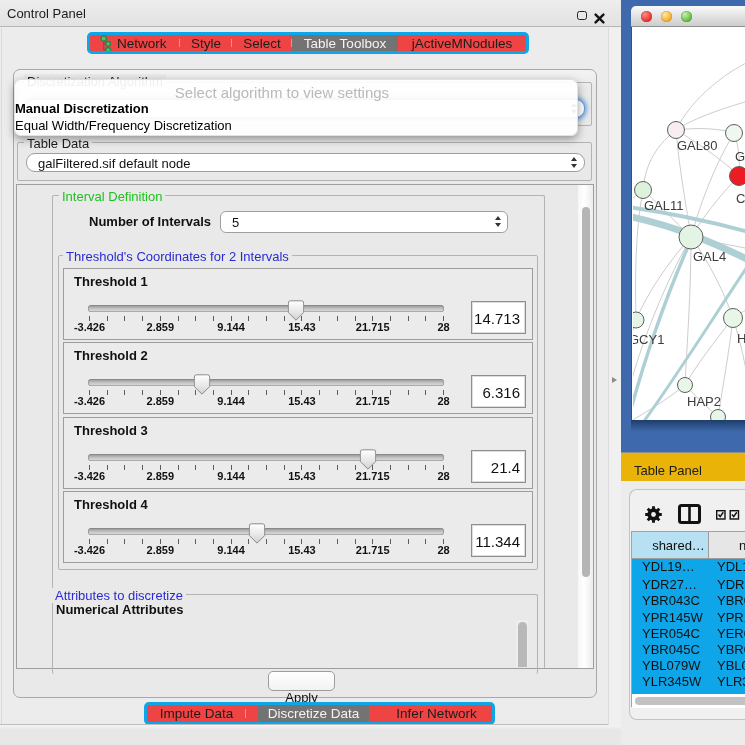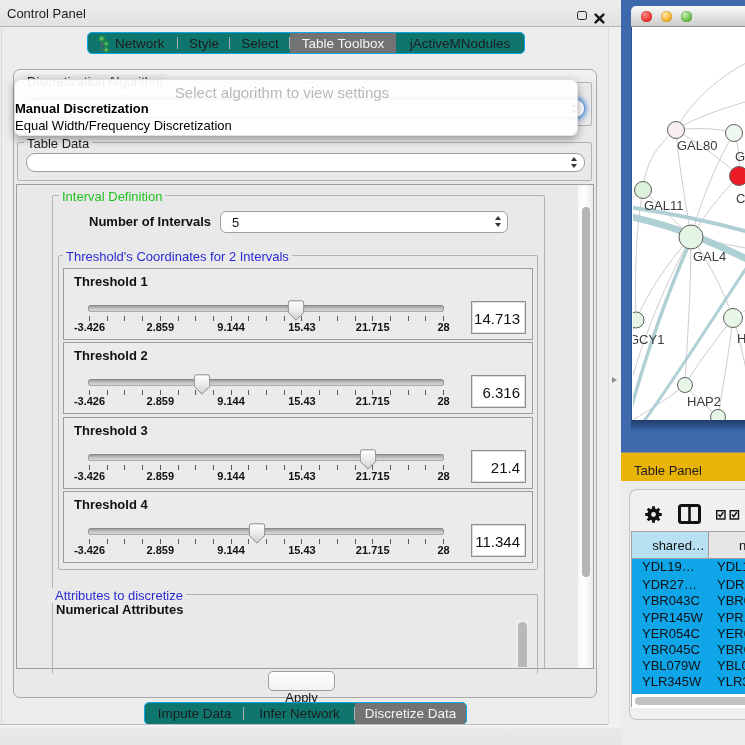--- a/index.html
+++ b/index.html
@@ -9,21 +9,21 @@
 #root { position:absolute; left:0; top:0; width:745px; height:745px; }
 
 
 #titlebar { left:0; top:0; width:621px; height:27px;
   background:linear-gradient(#ededed,#e2e2e2); border-bottom:1px solid #b8b8b8; }
 #titlebar .t { left:7px; top:6px; font-size:13px; color:#1c1c1c; position:absolute; }
 #flo { left:577px; top:11px; width:10px; height:9px; border:1.6px solid #222; border-radius:2.5px; }
 #clo { left:594px; top:10px; width:11px; height:11px; }
 
 
-.seg { position:absolute; display:flex; background:#0f766e; border:1px solid #0ea5e9; border-radius:5px; overflow:hidden; }
+.seg { position:absolute; display:flex; background:#ef4444; border:3px solid #0ea5e9; border-radius:5px; overflow:hidden; }
 .seg .s { font-size:13.5px; color:#1c1c1c; display:flex; align-items:center; justify-content:center; position:relative; }
 .seg .s::after { content:""; position:absolute; right:0; top:4px; bottom:4px; width:1px; background:#adadad; }
 .seg .s:last-child::after, .seg .sel::after { display:none; }
 .seg .sel { background:#737373; color:#f4f4f4; }
 
 
 #content { left:13px; top:69px; width:584px; height:629px;
   border:1px solid #a8a8a8; border-radius:7px;
   background:linear-gradient(#f3f3f3, #e9e9e9 18px, #e9e9e9); }
 
@@ -118,20 +118,21 @@
     <div class="arr" style="right:6px; top:3px;">
         <div class="up"></div>
         <div class="dn"></div>
       </div>
   </div>
 
   <div class="group" style="left:17px; top:142px; width:575px; height:39px;">
     <div class="gtitle" style="left:6px;">Table Data</div>
   </div>
   <div class="combo" style="left:26px; top:153px; width:559px; height:19px;">
+    <span class="tx">galFiltered.sif default node</span>
     <div class="arr" style="right:6px; top:3px;">
         <div class="up"></div>
         <div class="dn"></div>
       </div>
   </div>
 
   <div class="abs" style="left:16px; top:184px; width:578px; height:485px; border:1px solid #9e9e9e; background:#e9e9e9; "></div>
 
   <div class="abs" style="left:578px; top:185px; width:15px; height:483px; background:linear-gradient(to right,#f6f6f6,#ffffff 40%,#ececec);"></div>
   <div class="abs" style="left:582px; top:207px; width:8px; height:370px; background:#b5b5b5; border-radius:4px;"></div>
@@ -252,24 +253,24 @@
 
   <div class="group" style="left:52px; top:594px; width:486px; height:80px; border-bottom:none;">
     <div class="gtitle" style="left:-1px; color:#2a2ad4;">Attributes to discretize</div>
   </div>
   <div class="abs" style="left:56px; top:602px; font-size:13px; font-weight:bold; color:#111;">Numerical Attributes</div>
   <div class="abs" style="left:516px; top:620px; width:12px; height:47px; background:#ededed;"></div>
   <div class="abs" style="left:518px; top:622px; width:9px; height:45px; background:#b8b8b8; border-radius:4.5px 4.5px 0 0;"></div>
 
   <div class="btn" style="left:268px; top:671px; width:67px; height:20px; padding-top:18px;">Apply</div>
 
-  <div class="seg" style="left:144px; top:702px; height:23px;">
+  <div class="seg" style="left:144px; top:702px; height:23px;gap:12px;">
     <div class="s" style="width:99px;">Impute Data</div>
+    <div class="s sel" style="width:111px;">Discretize Data</div>
     <div class="s" style="width:111px;">Infer Network</div>
-    <div class="s sel" style="width:111px;">Discretize Data</div>
   </div>
 
   <div class="abs" style="left:0; top:724px; width:621px; height:21px; border-top:1px solid #bdbdbd; background:linear-gradient(#f4f4f4,#e7e7e7 5px,#e7e7e7);"></div>
 
   <div class="abs" style="left:608px; top:28px; width:1px; height:697px; background:#dcdcdc;"></div>
   <div class="abs" style="left:609px; top:28px; width:12px; height:697px; background:#f0f0f0;"></div>
   <div class="abs" style="left:1px; top:28px; width:1px; height:696px; background:#dadada;"></div>
 
   <div class="abs" style="left:612px; top:369px; width:5px; height:6px;">
     <svg width="5" height="6">

